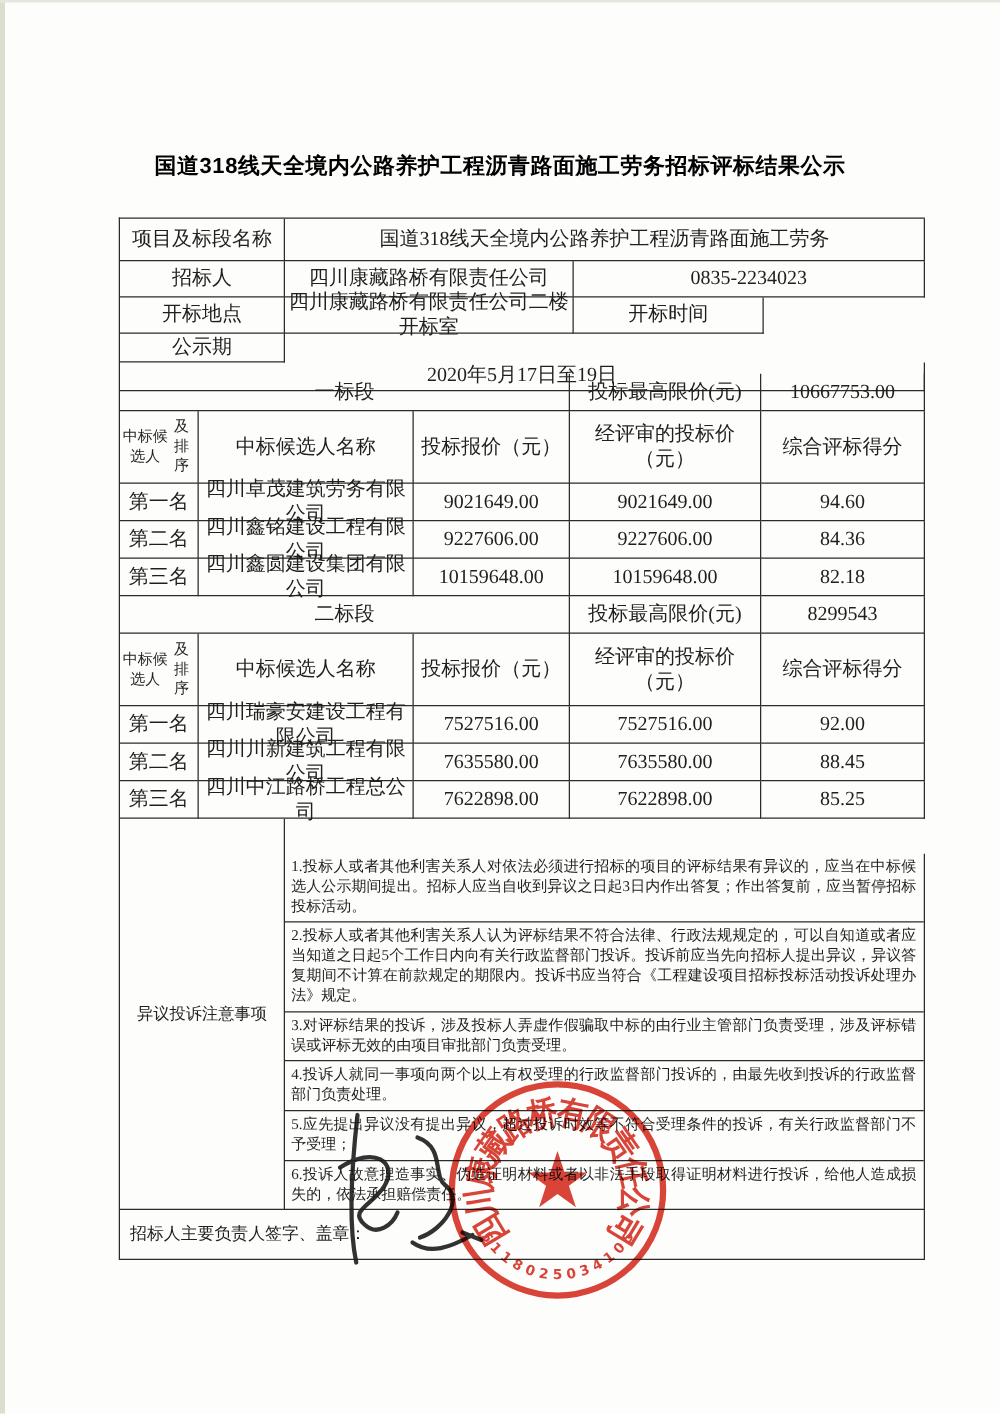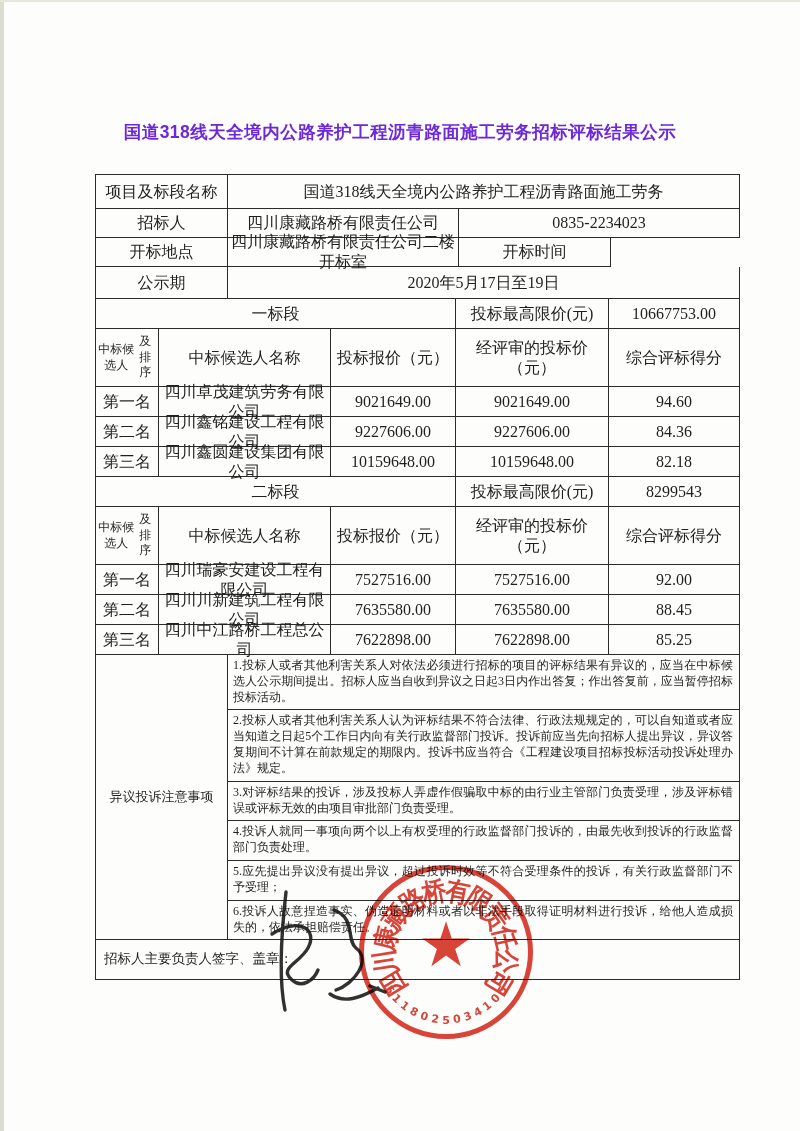--- a/index.html
+++ b/index.html
@@ -7,21 +7,21 @@
     width:800px;height:1131px;position:relative;overflow:hidden;
     background:#fdfdfb;
     font-family:"Liberation Serif","DejaVu Serif",serif;
     color:#1f1f1f;
   }
   .scan-edge-left{position:absolute;left:0;top:0;width:4px;height:1131px;background:#dcdccf;}
   .scan-edge-top{position:absolute;left:0;top:0;width:800px;height:2px;background:#e6e6dd;}
 
   .doc-title{
     position:absolute;top:120px;left:0;width:800px;
-    text-align:center;font-size:17.5px;font-weight:bold;color:#6d28d9;
+    text-align:center;font-size:17.5px;font-weight:bold;color:#000000;
     font-family:"Liberation Sans","DejaVu Sans",sans-serif;
     letter-spacing:0.5px;
   }
 
   .tbl{
     position:absolute;left:95px;top:174px;width:645px;
     border-top:1.6px solid #2b2b2b;border-left:1.6px solid #2b2b2b;
     box-sizing:border-box;background:transparent;
   }
   .row{display:flex;width:100%;box-sizing:border-box;}
@@ -36,34 +36,34 @@
   .w-label{width:132px;flex:none;}
   .w-val2{width:231px;flex:none;}
   .w-ph{width:152px;flex:none;}
   .b1{width:63px;flex:none;}
   .b2{width:172px;flex:none;}
   .b3{width:125px;flex:none;}
   .b4{width:153px;flex:none;}
   .sec1{width:360px;flex:none;}
   .r-info1{height:34px;}
   .r-info{height:29px;}
-  .r-pub{height:32px;}
+  .r-pub{height:32px;flex-direction:column;}
   .r-sec{height:30px;}
   .r-head{height:58px;}
   .r-bid{height:30px;}
   .r-sign{height:40px;}
   .rank-head{font-size:12px;line-height:1.3;}
 
   .notes-row{display:flex;align-items:stretch;}
   .notes-label{
     width:132px;flex:none;box-sizing:border-box;
     border-right:1.6px solid #2b2b2b;border-bottom:1.6px solid #2b2b2b;
     display:flex;align-items:center;justify-content:center;font-size:13px;
   }
-  .notes-body{flex:1 1 auto;box-sizing:border-box;border-right:1.6px solid #2b2b2b;border-bottom:1.6px solid #2b2b2b;display:flex;flex-direction:column;}
+  .notes-body{flex:1 1 auto;box-sizing:border-box;border-right:1.6px solid #2b2b2b;border-bottom:1.6px solid #2b2b2b;display:flex;flex-direction:column;margin-top:28px;}
   .note-item{
     box-sizing:border-box;padding:3px 6px 4px 5px;
     font-size:12px;line-height:1.32;text-align:justify;
     border-bottom:1.6px solid #2b2b2b;
   }
   .note-item:last-child{border-bottom:none;}
 
   .sign-cell{justify-content:flex-start;padding-left:8px;font-size:13.5px;}
 
   

